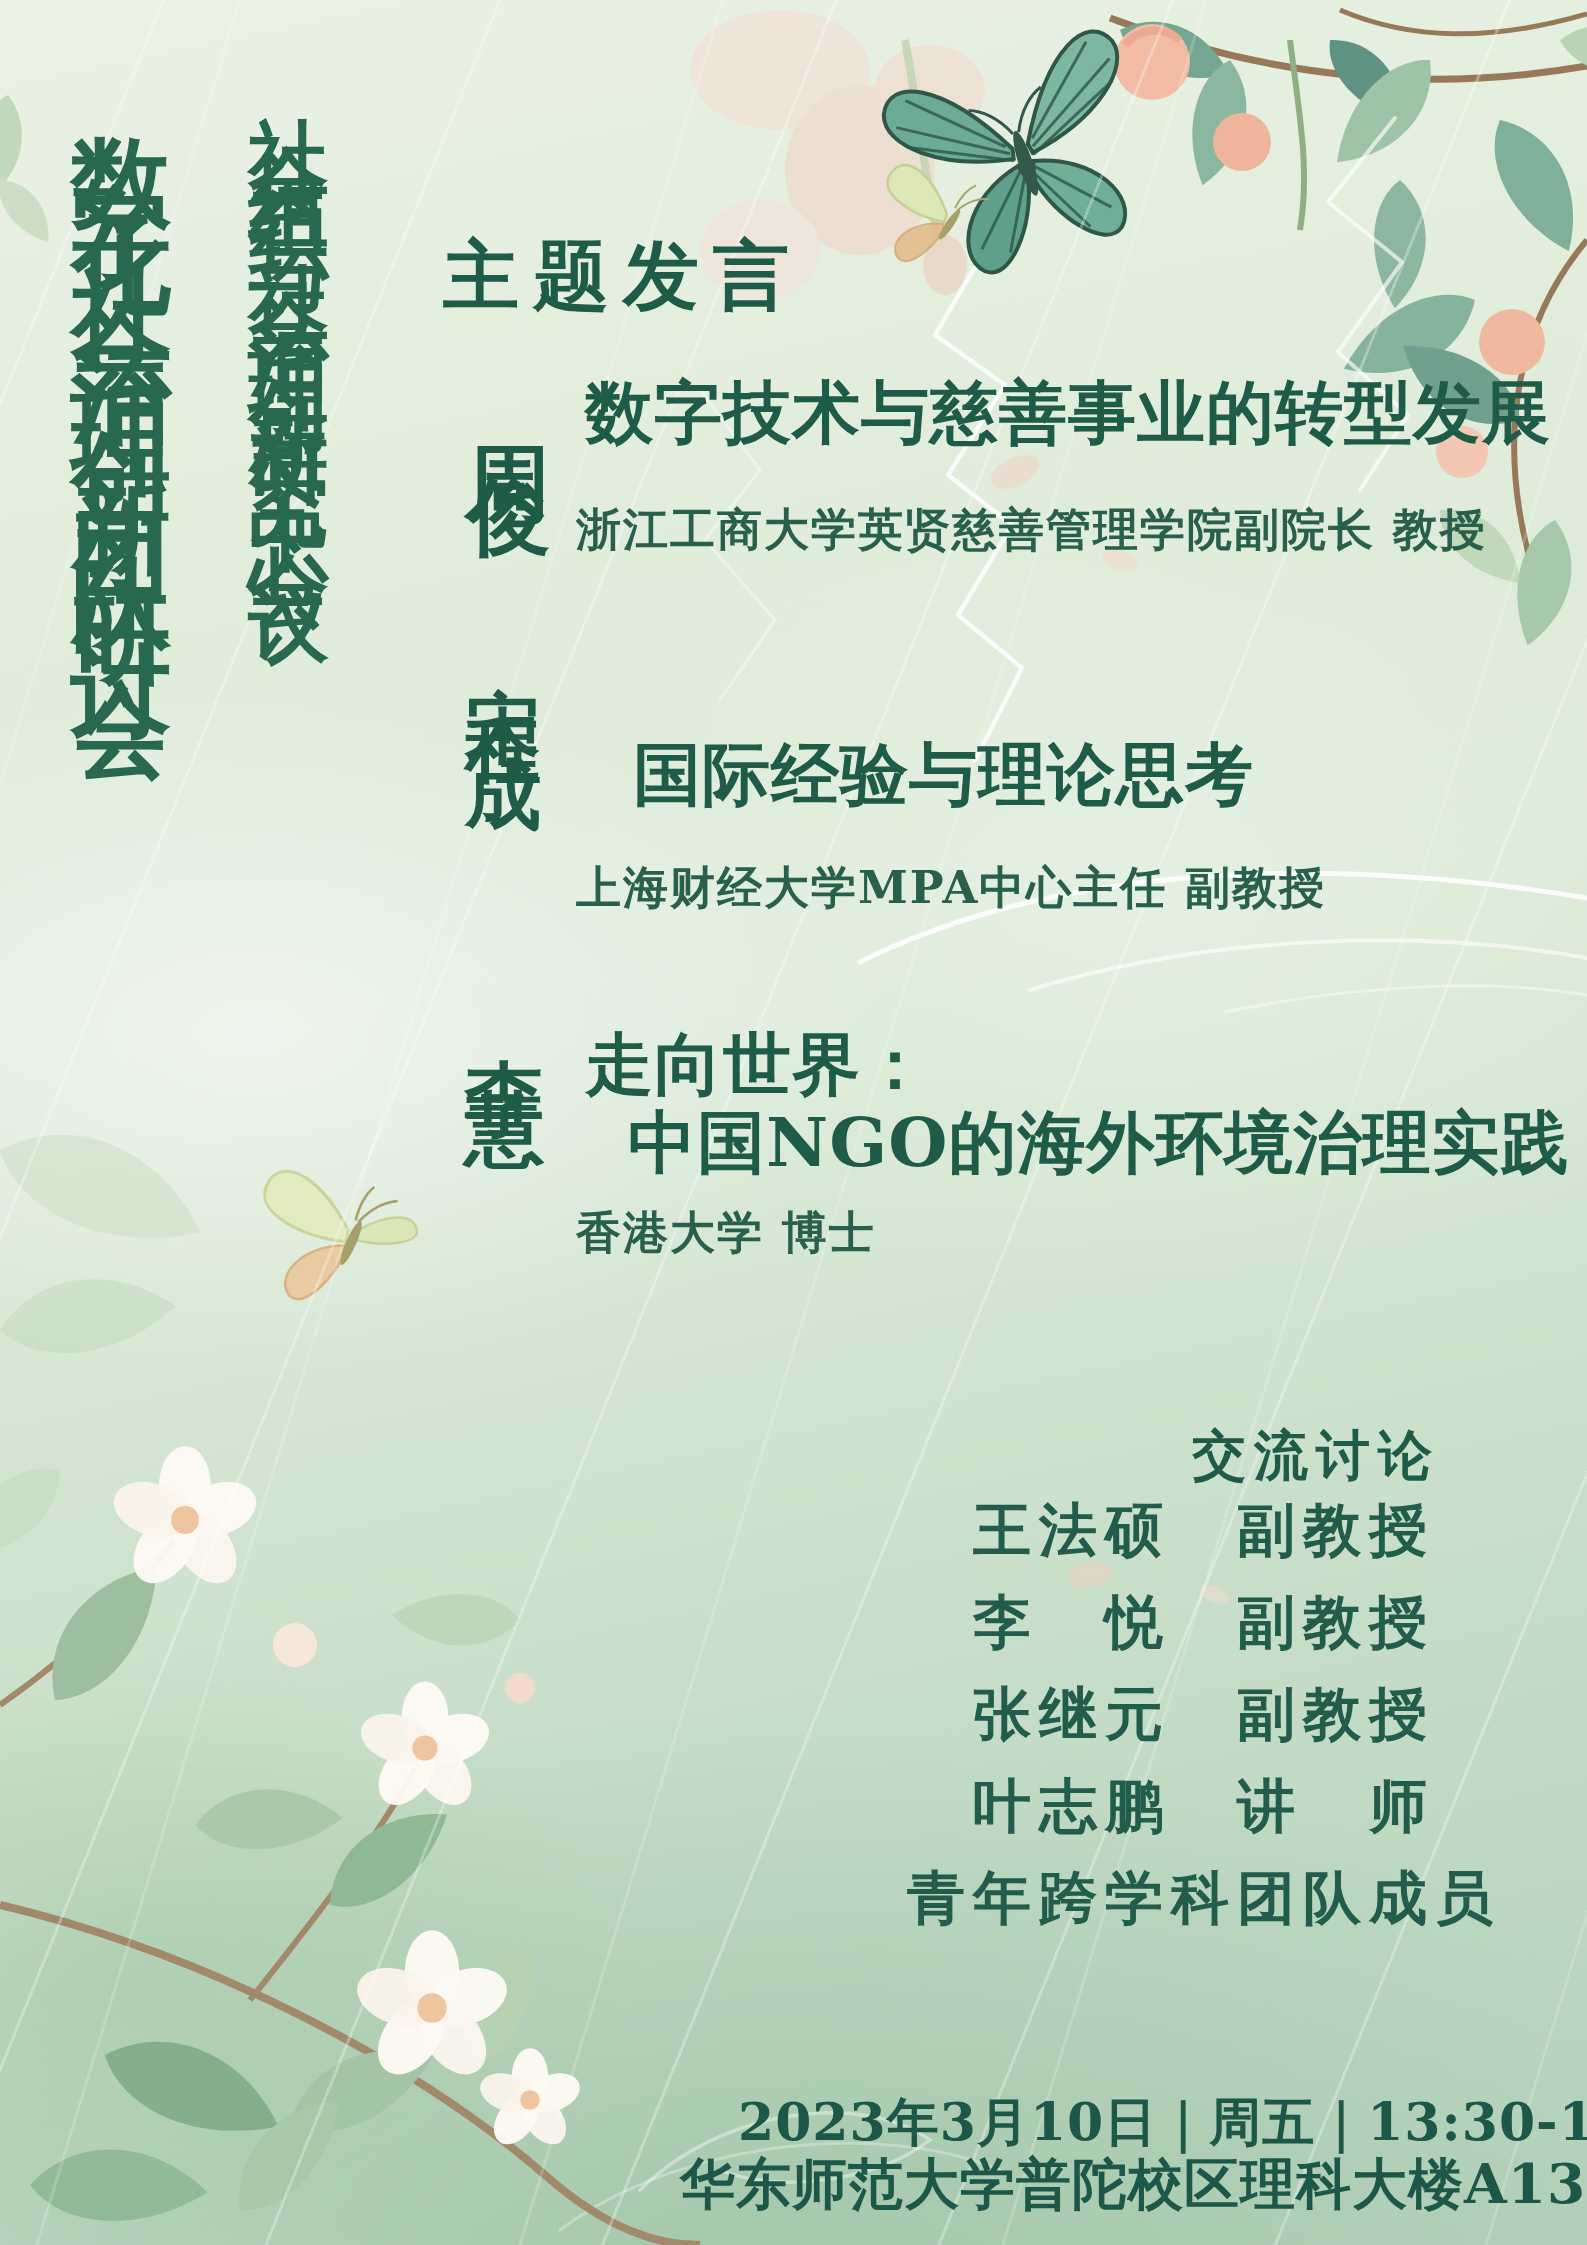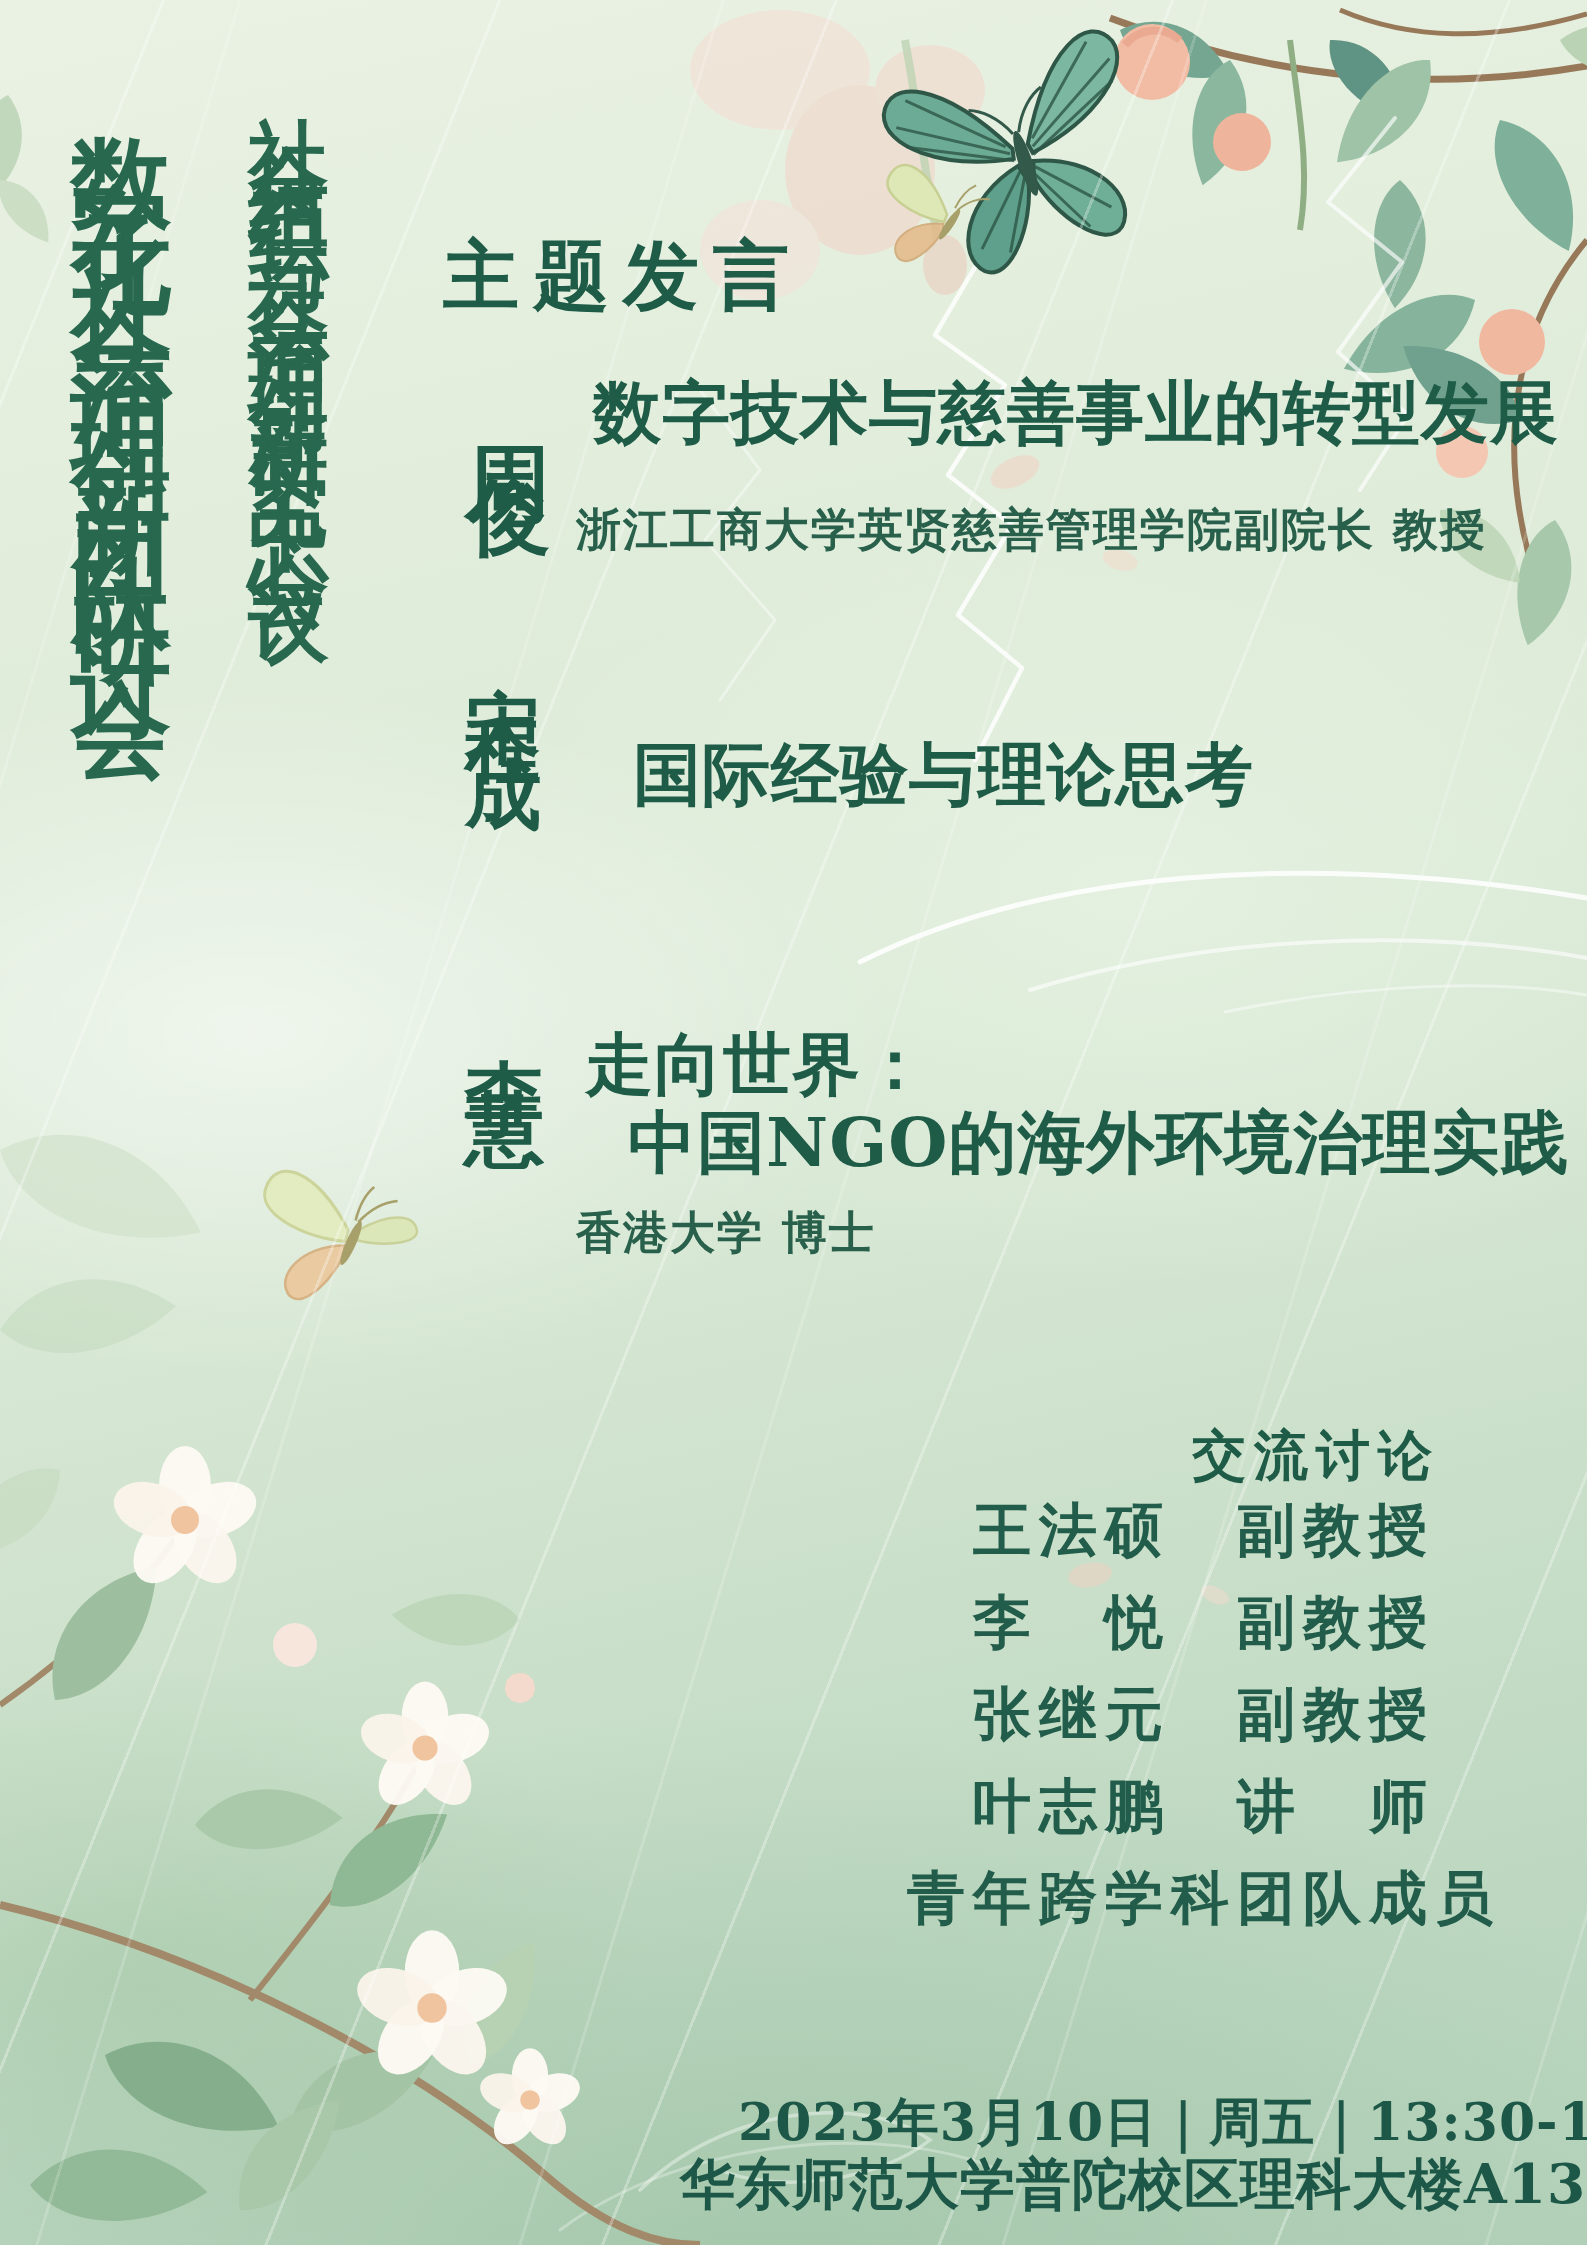--- a/index.html
+++ b/index.html
@@ -24,21 +24,21 @@
   #col-main{left:68px;top:56px;font-size:100px;letter-spacing:42px;line-height:1.1;}
   #col-sub{left:246px;top:52px;font-size:80px;letter-spacing:29px;line-height:1.1;}
   #badge{left:98px;top:2040px;font-size:64px;letter-spacing:20px;font-weight:700;color:#c23b2c;}
   #keynote-heading{left:443px;top:226px;font-size:76px;letter-spacing:14px;font-weight:700;}
   .spk-name{position:absolute;left:452px;writing-mode:vertical-rl;text-orientation:upright;font-weight:700;color:#1e5c48;}
   #sp1-name{top:380px;font-size:84px;letter-spacing:28px;}
   #sp2-name{top:623px;font-size:76px;letter-spacing:36px;}
   #sp3-name{top:993px;font-size:80px;letter-spacing:30px;}
   .talk{position:absolute;left:585px;font-weight:700;font-size:68px;letter-spacing:1px;color:#1e5c48;white-space:nowrap;}
   .affil{position:absolute;left:576px;font-weight:700;font-size:45px;letter-spacing:2px;color:#28604c;white-space:nowrap;}
-  #sp1-t1{top:368px;margin-left:8px;}
+  #sp1-t1{top:368px;}
   #sp1-af{top:500px;}
   #sp2-t1{top:626px;}
   #sp2-t2{top:730px;margin-left:48px;}
   #sp2-af{top:858px;}
   #sp3-t1{top:998px;margin-top:22px;}
   #sp3-t2{top:1098px;margin-left:43px;}
   #sp3-af{top:1203px;}
   #disc-heading{left:1192px;top:1420px;font-size:54px;letter-spacing:8px;font-weight:700;}
   .disc-list{position:absolute;left:868px;top:1492px;width:672px;}
   .disc-row{height:92px;text-align:center;font-size:58px;letter-spacing:8px;font-weight:600;color:#215d4a;white-space:nowrap;}
@@ -183,20 +183,21 @@
   <div id="col-sub" class="txt v-col">社会组织与社会治理创新研究中心会议</div>
 
   <div id="keynote-heading" class="txt">主题发言</div>
 
   <div id="sp1-name" class="spk-name">周俊</div>
   <div id="sp1-t1" class="talk">数字技术与慈善事业的转型发展</div>
   <div id="sp1-af" class="affil">浙江工商大学英贤慈善管理学院副院长 教授</div>
 
   <div id="sp2-name" class="spk-name">宋程成</div>
   <div id="sp2-t2" class="talk">国际经验与理论思考</div>
+  <div id="sp2-af" class="affil">上海财经大学MPA中心主任 副教授</div>
 
   <div id="sp3-name" class="spk-name">李慧</div>
   <div id="sp3-t1" class="talk">走向世界：</div>
   <div id="sp3-t2" class="talk">中国NGO的海外环境治理实践</div>
   <div id="sp3-af" class="affil">香港大学 博士</div>
 
   <div id="disc-heading" class="txt">交流讨论</div>
   <div class="disc-list">
     <div class="disc-row">王法硕　副教授</div>
     <div class="disc-row">李　悦　副教授</div>

